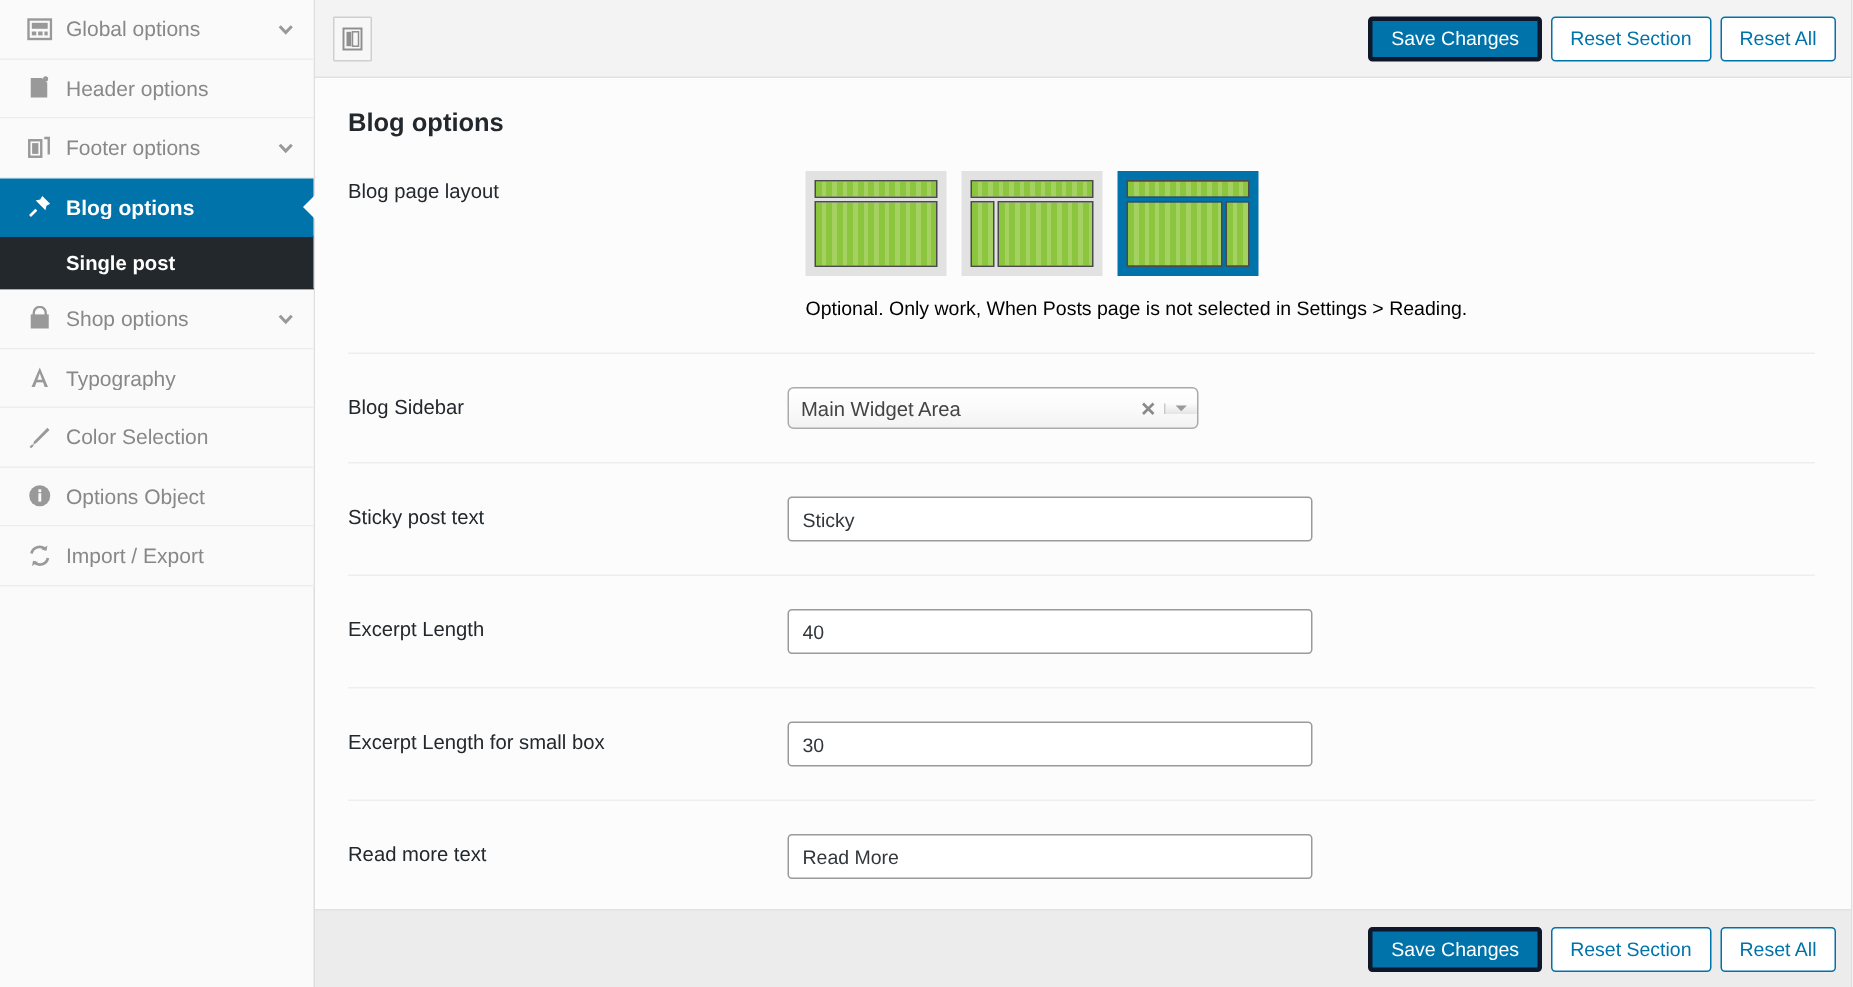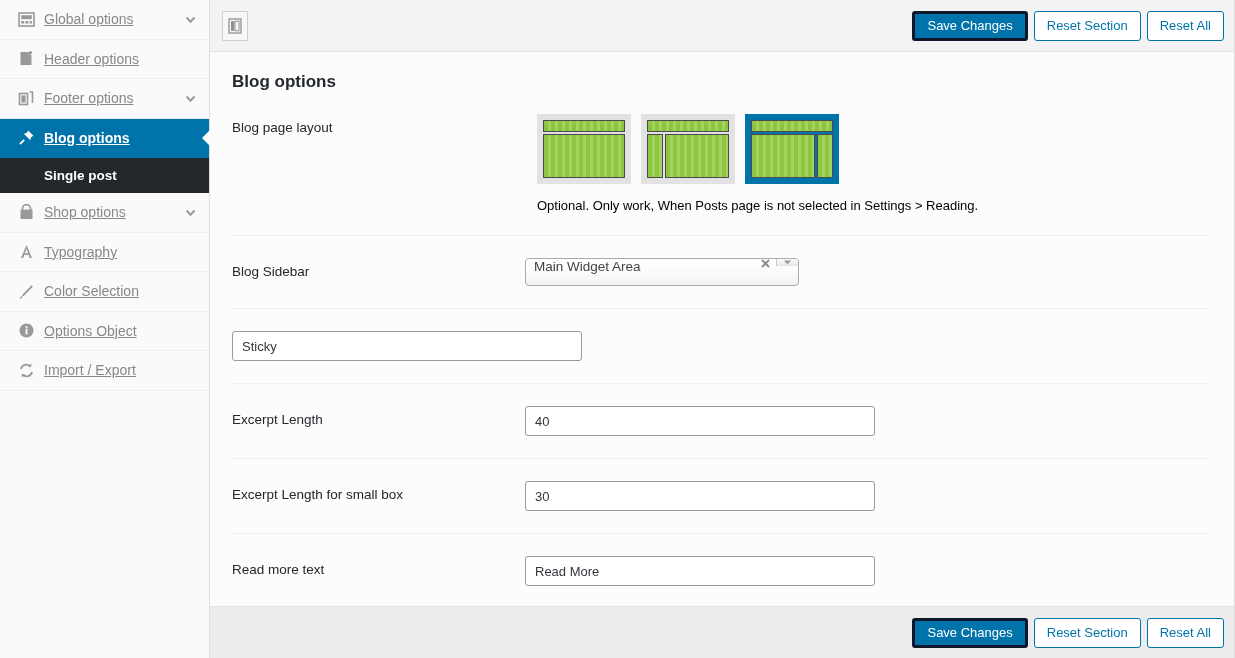--- a/index.html
+++ b/index.html
@@ -44,21 +44,20 @@
     flex: 0 0 26px;
     display: flex;
     align-items: center;
     justify-content: flex-start;
     color: #999;
   }
   .nav-item .ni-label {
     flex: 1 1 auto;
     white-space: nowrap;
     overflow: hidden;
-    text-decoration: underline;
   }
   .nav-item .ni-chev {
     flex: 0 0 14px;
     color: #999;
     display: flex;
     align-items: center;
     justify-content: center;
   }
   .nav-item.active {
     background: #0073aa;
@@ -186,21 +185,21 @@
     color: #32373c;
     padding: 0 9px;
     font-family: "Liberation Sans", sans-serif;
   }
 
   
   .select2 {
     width: 274px;
     height: 28px;
     display: flex;
-    align-items: flex-start;
+    align-items: center;
     border: 1px solid #aaa;
     border-radius: 4px;
     background: linear-gradient(#fff 0%, #fafafa 55%, #f2f2f2 100%);
     overflow: hidden;
   }
   .select2-text {
     flex: 1 1 auto;
     display: flex;
     align-items: center;
     padding-left: 8px;
@@ -484,20 +483,21 @@
             <div class="select2-arrow">
               <svg width="9" height="7" viewBox="0 0 9 7">
                   <path d="M0.8 1.4 L4.5 5.2 L8.2 1.4 Z" fill="#9a9a9a"></path>
                 </svg>
             </div>
           </div>
         </div>
       </div>
 
       <div class="field-row">
+        <div class="field-label">Sticky post text</div>
         <div class="field-ctl">
           <input class="text-input" type="text" value="Sticky" style="">
         </div>
       </div>
 
       <div class="field-row">
         <div class="field-label">Excerpt Length</div>
         <div class="field-ctl">
           <input class="text-input" type="text" value="40" style="">
         </div>

